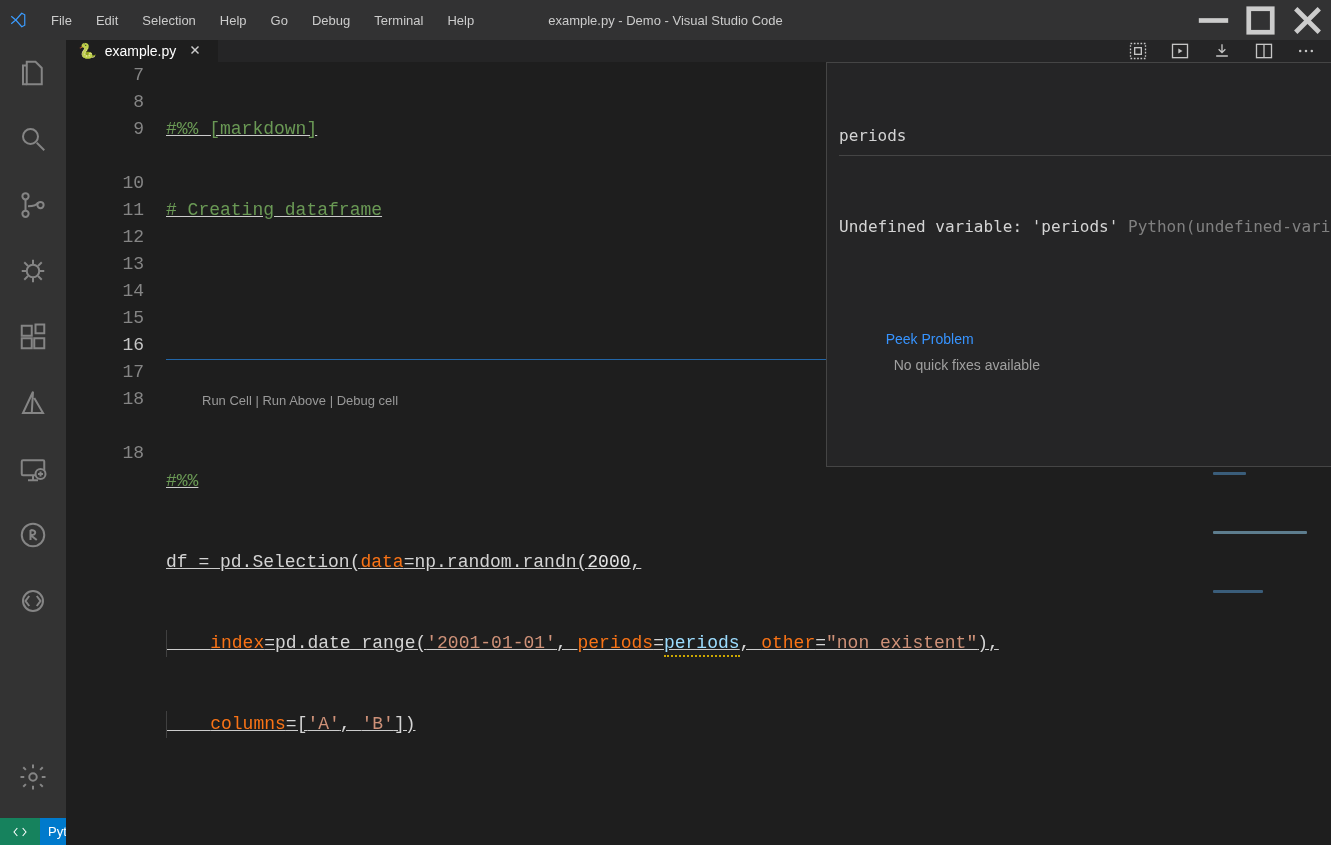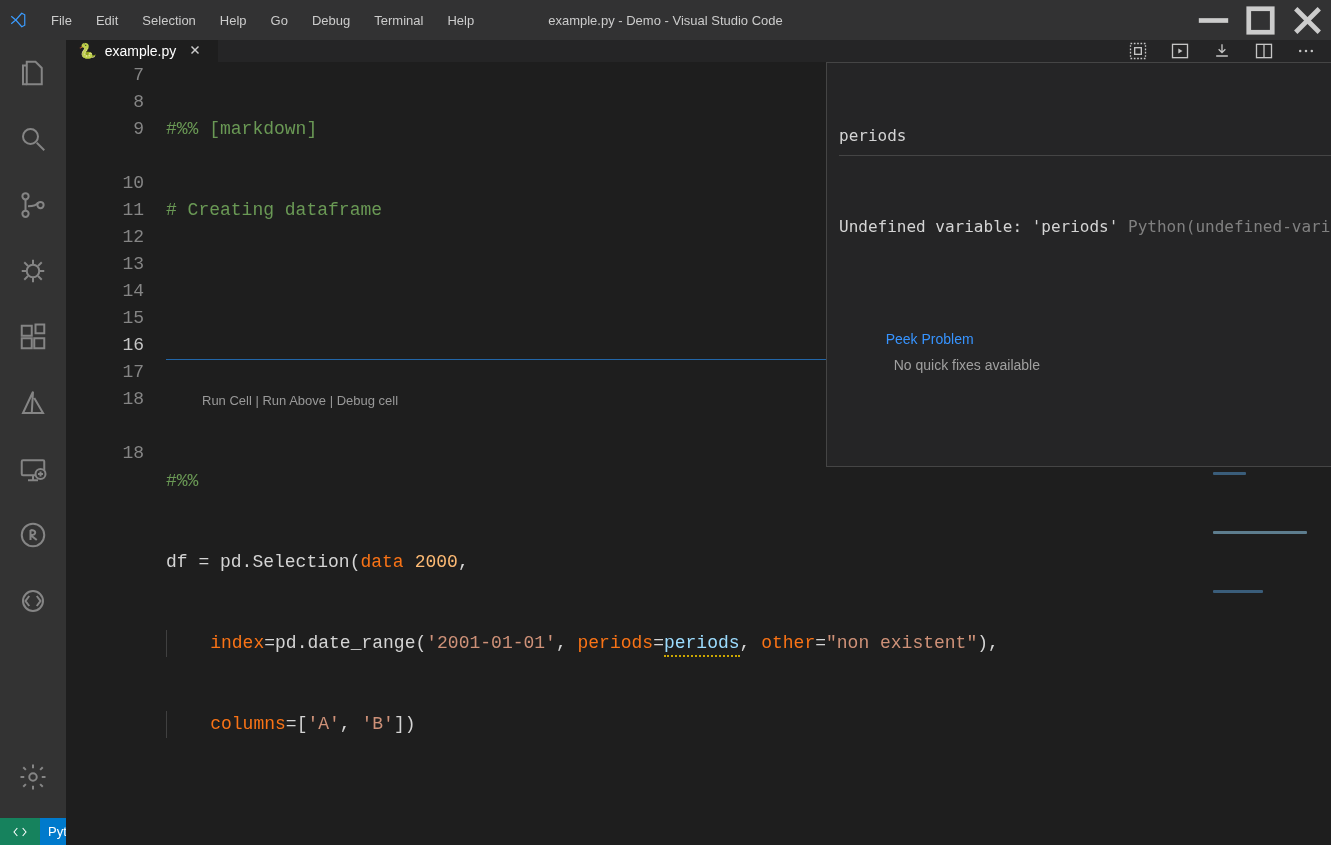--- a/index.html
+++ b/index.html
@@ -135,37 +135,37 @@
   color: #858585;
   user-select: none;
 }
 .gutter .ln { height:27px; }
 .gutter .ln.current { color:#c6c6c6;padding-left:15px; }
 .code-col {
   flex:1;
   position:relative;
   white-space: pre;
 }
-.code-line { height:27px; display:flex; }
+.code-line { height:27px; display:flex;text-decoration:underline; }
 .codelens {
   color:#999999;
   font-family: 'Segoe UI', sans-serif;
   font-size: 13px;
   line-height: 27px;
   height:27px;
 }
 .codelens a { color:#999; cursor:pointer;margin-left:36px; }
 .code-sep {
   border-top:1px solid #2266a8;
 }
 
 .c-comment { color:#6a9955; }
 .c-var { color:#9cdcfe; }
 .c-param { color:#f97316; }
-.c-num { color:#fdba74;margin-left:11px; }
+.c-num { color:#e5e5e5; }
 .c-str { color:#ce9178; }
 .c-punct { color:#d4d4d4; }
 .c-underline { border-bottom: 2px dotted #cca700; }
 .indent-guide { border-left:1px solid #404040; display:inline-block; height:27px; }
 
 .hover-box {
   position:absolute;
   top:0;
   left:660px;
   background:#252526;
@@ -415,21 +415,21 @@
         <div class="ln" style="height:27px"></div>
         <div class="ln">18</div>
       </div>
       <div class="code-col">
         <div class="code-line"><span class="c-comment">#%% [markdown]</span></div>
         <div class="code-line"><span class="c-comment"># Creating dataframe</span></div>
         <div class="code-line"></div>
         <div class="code-sep"></div>
         <div class="codelens" style="margin-top:-27px"><a>Run Cell | Run Above | Debug cell</a></div>
         <div class="code-line"><span class="c-comment">#%%</span></div>
-        <div class="code-line"><span class="c-punct">df = pd.Selection(</span><span class="c-param">data</span><span class="c-num">2000</span><span class="c-punct">,</span></div>
+        <div class="code-line"><span class="c-punct">df = pd.Selection(</span><span class="c-param">data</span><span class="c-punct">=np.random.randn(</span><span class="c-num">2000</span><span class="c-punct">,</span></div>
         <div class="code-line"><span class="indent-guide"></span><span>    </span><span class="c-param">index</span><span class="c-punct">=pd.date_range(</span><span class="c-str">'2001-01-01'</span><span class="c-punct">, </span><span class="c-param">periods</span><span class="c-punct">=</span><span class="c-var c-underline">periods</span><span class="c-punct">, </span><span class="c-param">other</span><span class="c-punct">=</span><span class="c-str">"non existent"</span><span class="c-punct">),</span></div>
         <div class="code-line"><span class="indent-guide"></span><span>    </span><span class="c-param">columns</span><span class="c-punct">=[</span><span class="c-str">'A'</span><span class="c-punct">, </span><span class="c-str">'B'</span><span class="c-punct">])</span></div>
         <div class="code-line"></div>
         
         
         
         
         
         
         

